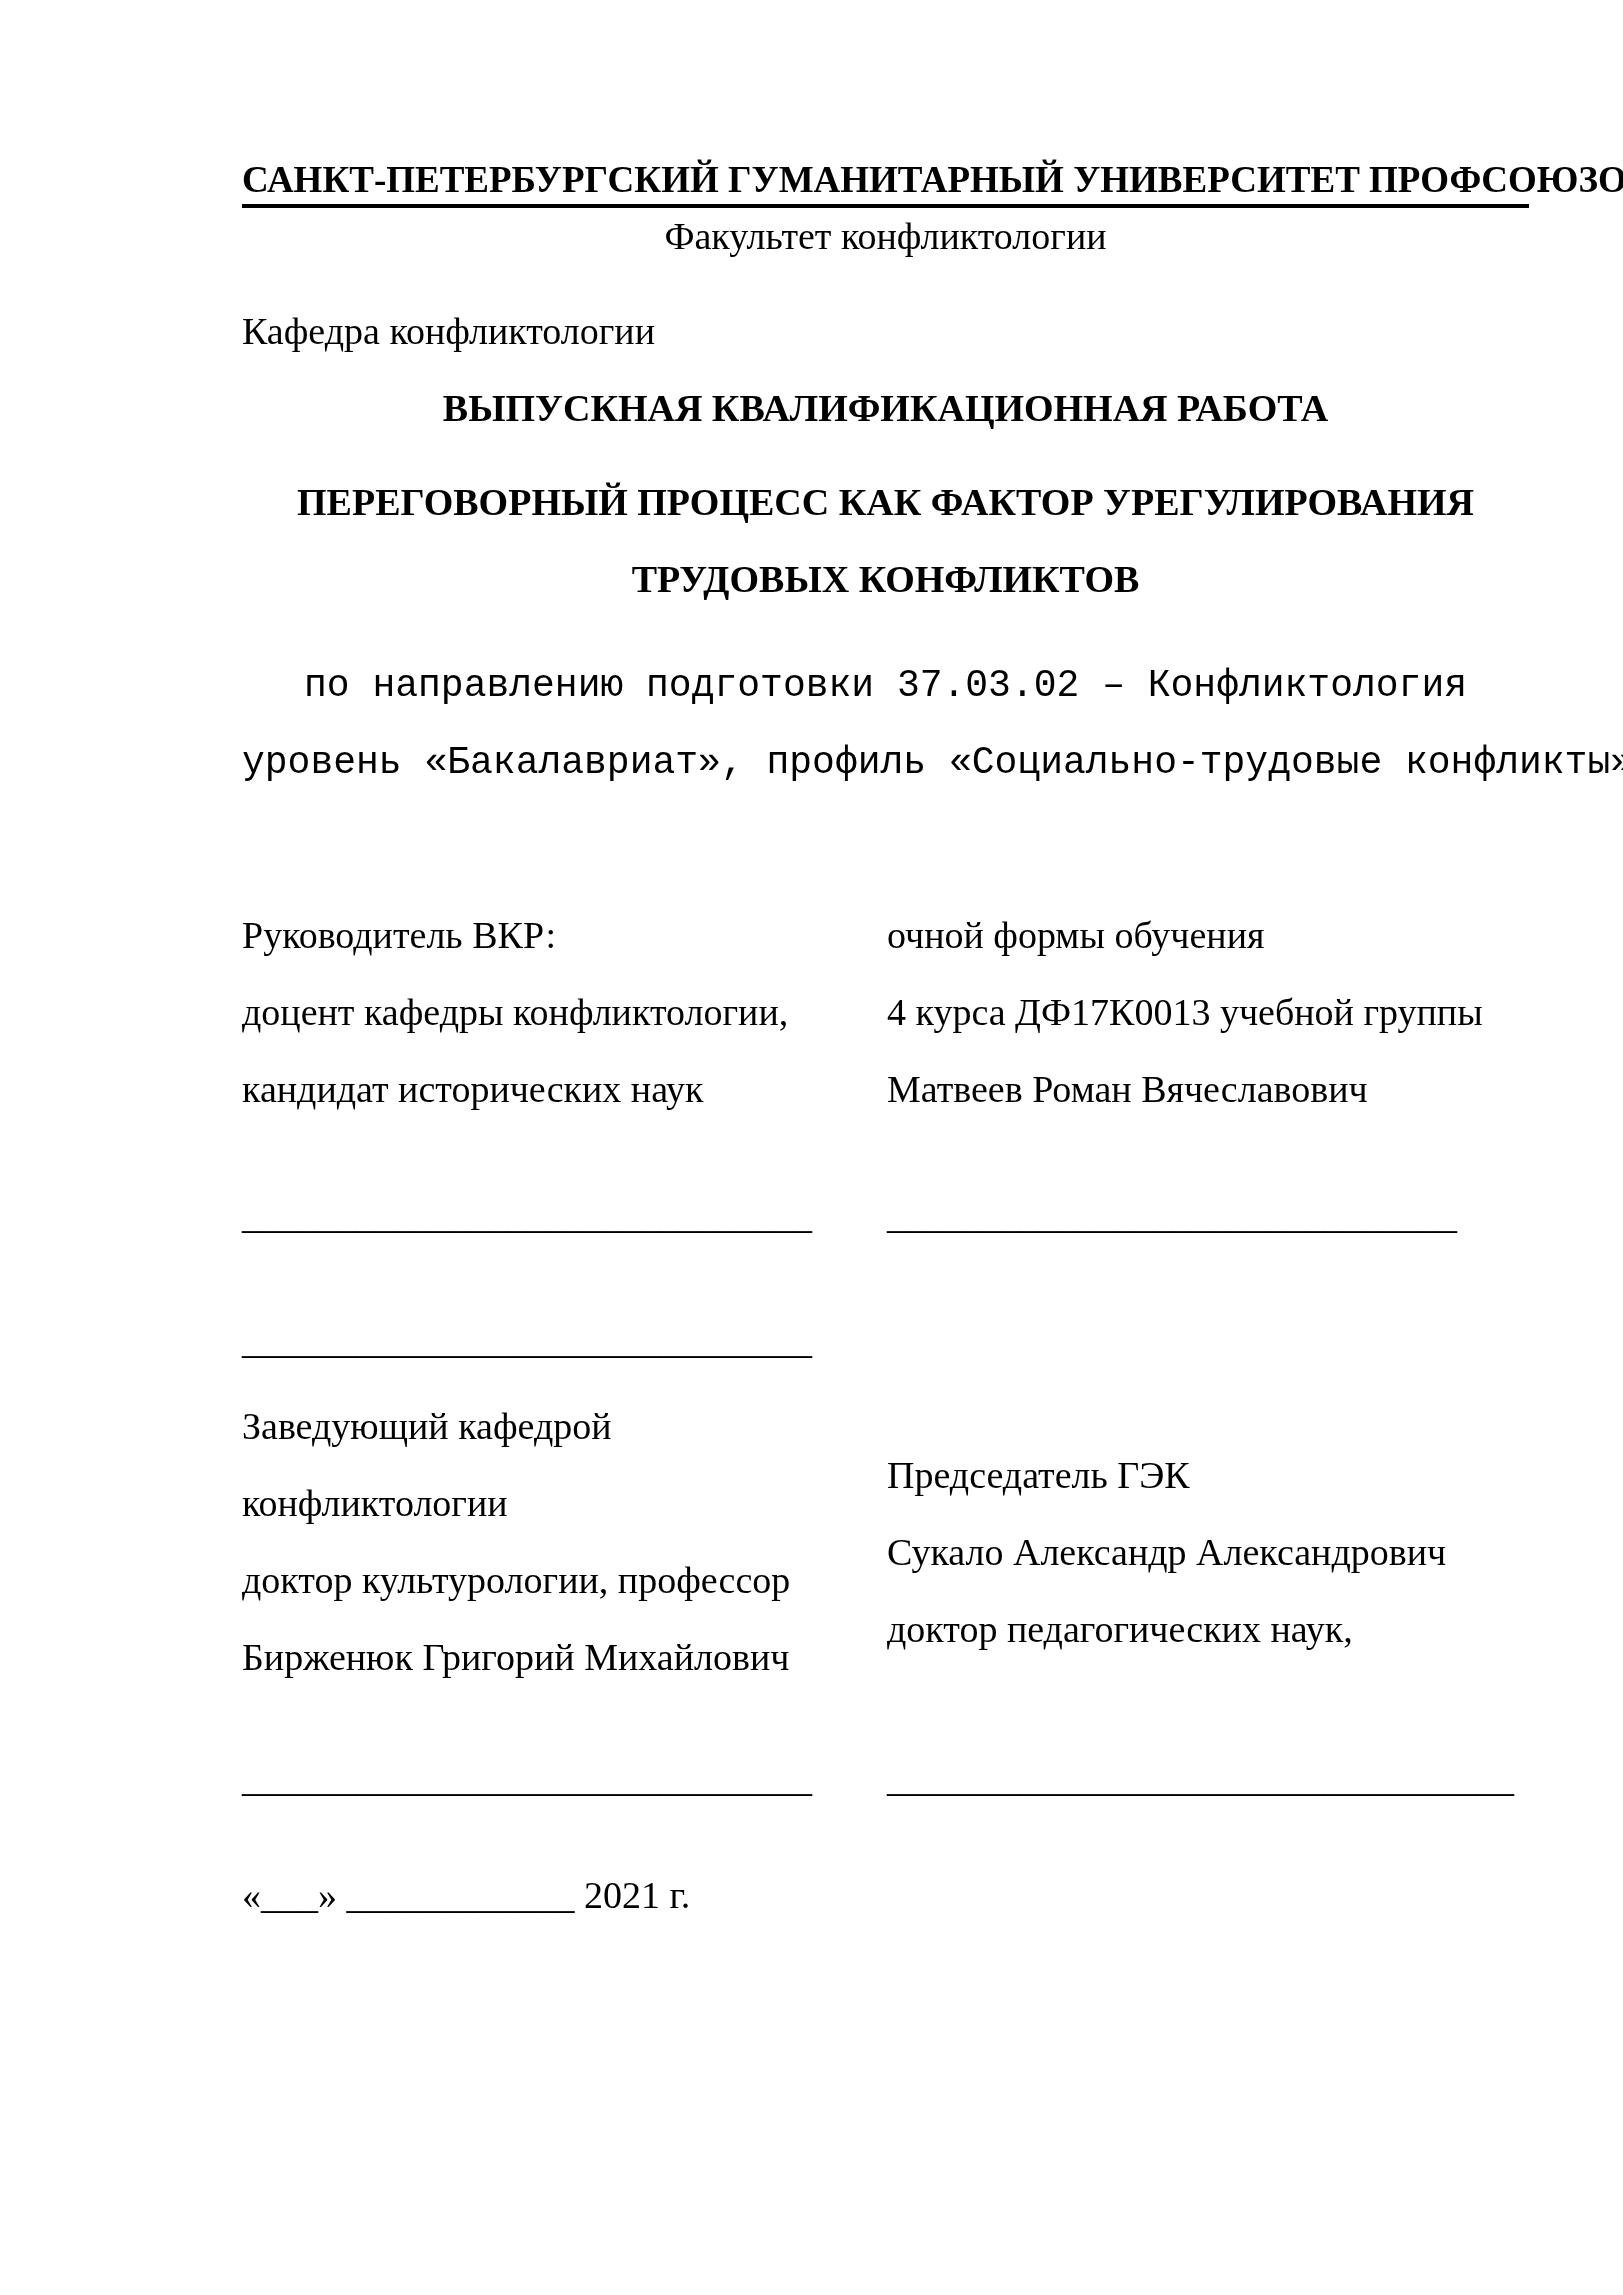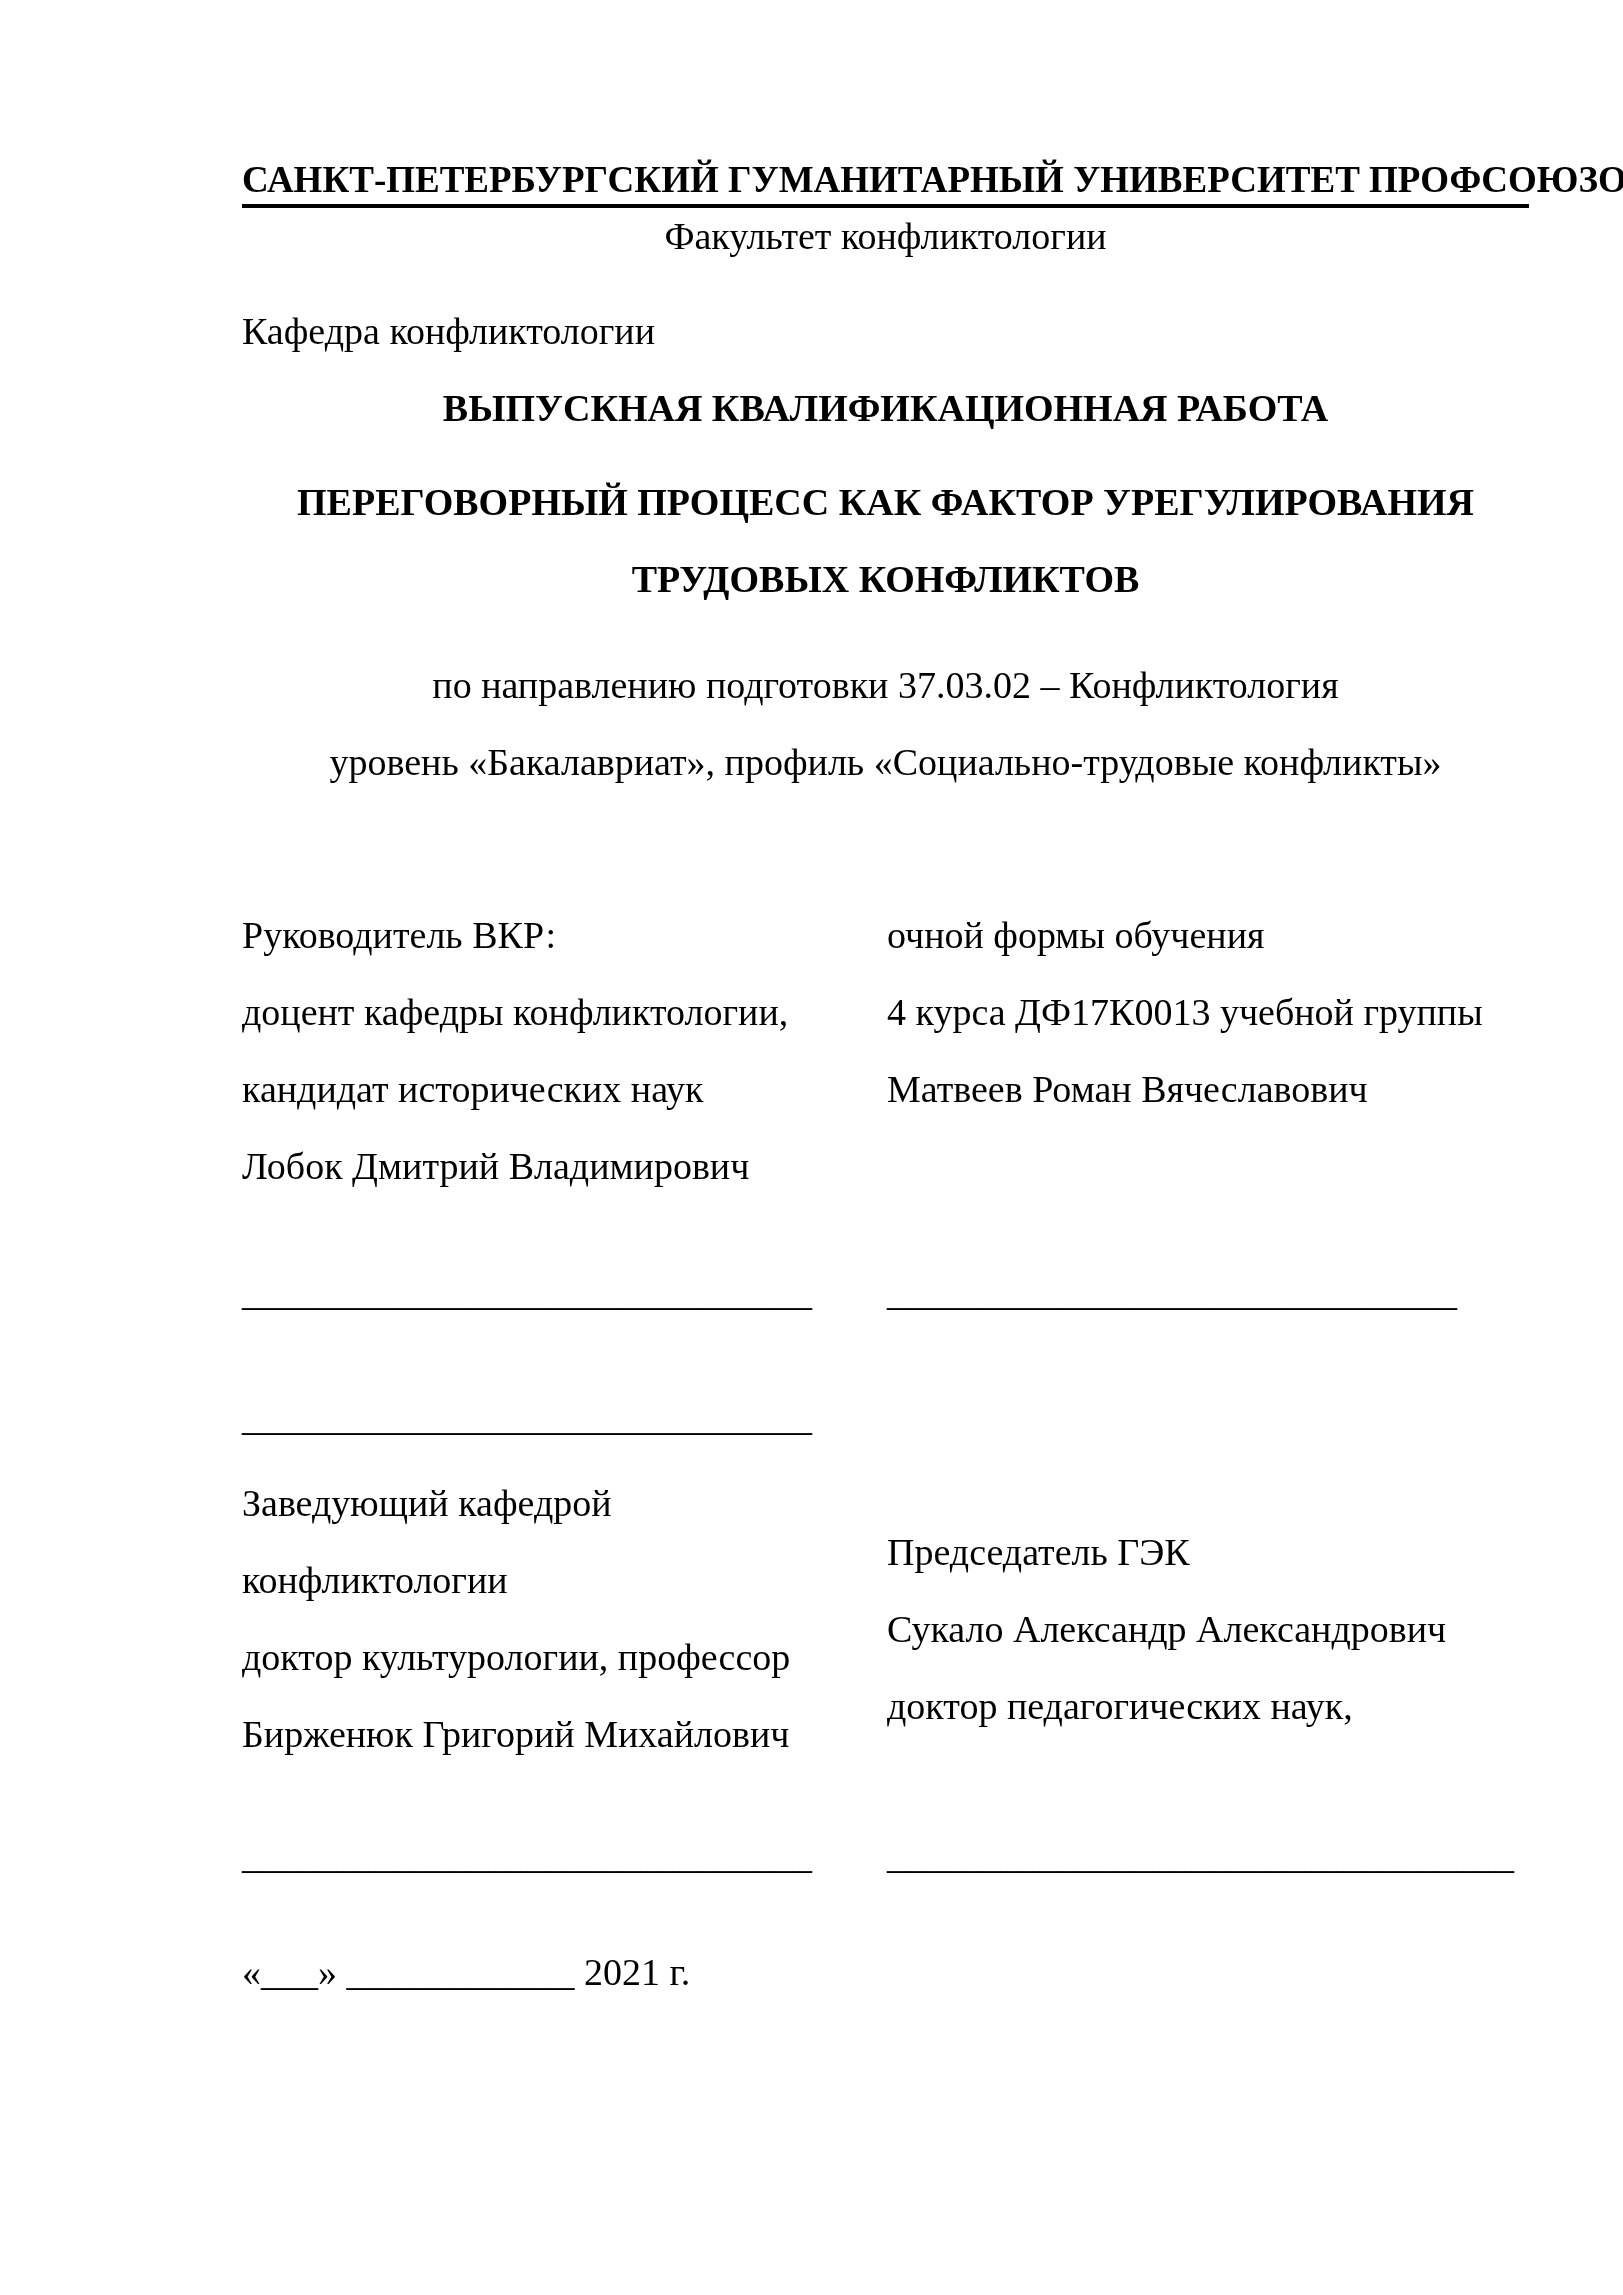--- a/index.html
+++ b/index.html
@@ -31,21 +31,21 @@
     font-weight: bold;
     text-align: center;
     white-space: nowrap;
     font-size: 37px;
     border-bottom: 4.7px solid #000000;
   }
   .faculty    { margin-top: 3.9px; }
   .department { margin-top: 46px; }
   .work-type  { }
   .thesis-title { margin-top: 45px; }
-  .program    { margin-top: 57px; }
+  .program    { margin-top: 57px; font-family: Liberation Mono, monospace; }
 
   .cols {
     display: grid;
     grid-template-columns: 645px 1fr;
   }
   .row-people { margin-top: 96px; }
   .row-sig1   { margin-top: 49px; }
   .row-sig2   { margin-top: 48px; }
   .row-heads  { margin-top: 9.4px; }
   .row-sig3   { margin-top: 44px; }
@@ -73,21 +73,20 @@
   <div class="program center">
     <div class="line">по направлению подготовки 37.03.02 – Конфликтология</div>
     <div class="line">уровень «Бакалавриат», профиль «Социально-трудовые конфликты»</div>
   </div>
 
   <div class="cols row-people">
     <div>
       <div class="line">Руководитель ВКР:</div>
       <div class="line">доцент кафедры конфликтологии,</div>
       <div class="line">кандидат исторических наук</div>
-      <div class="line">Лобок Дмитрий Владимирович</div>
     </div>
     <div>
       <div class="line">очной формы обучения</div>
       <div class="line">4 курса ДФ17К0013 учебной группы</div>
       <div class="line">Матвеев Роман Вячеславович</div>
     </div>
   </div>
 
   <div class="cols row-sig1">
     <div class="line">______________________________</div>

